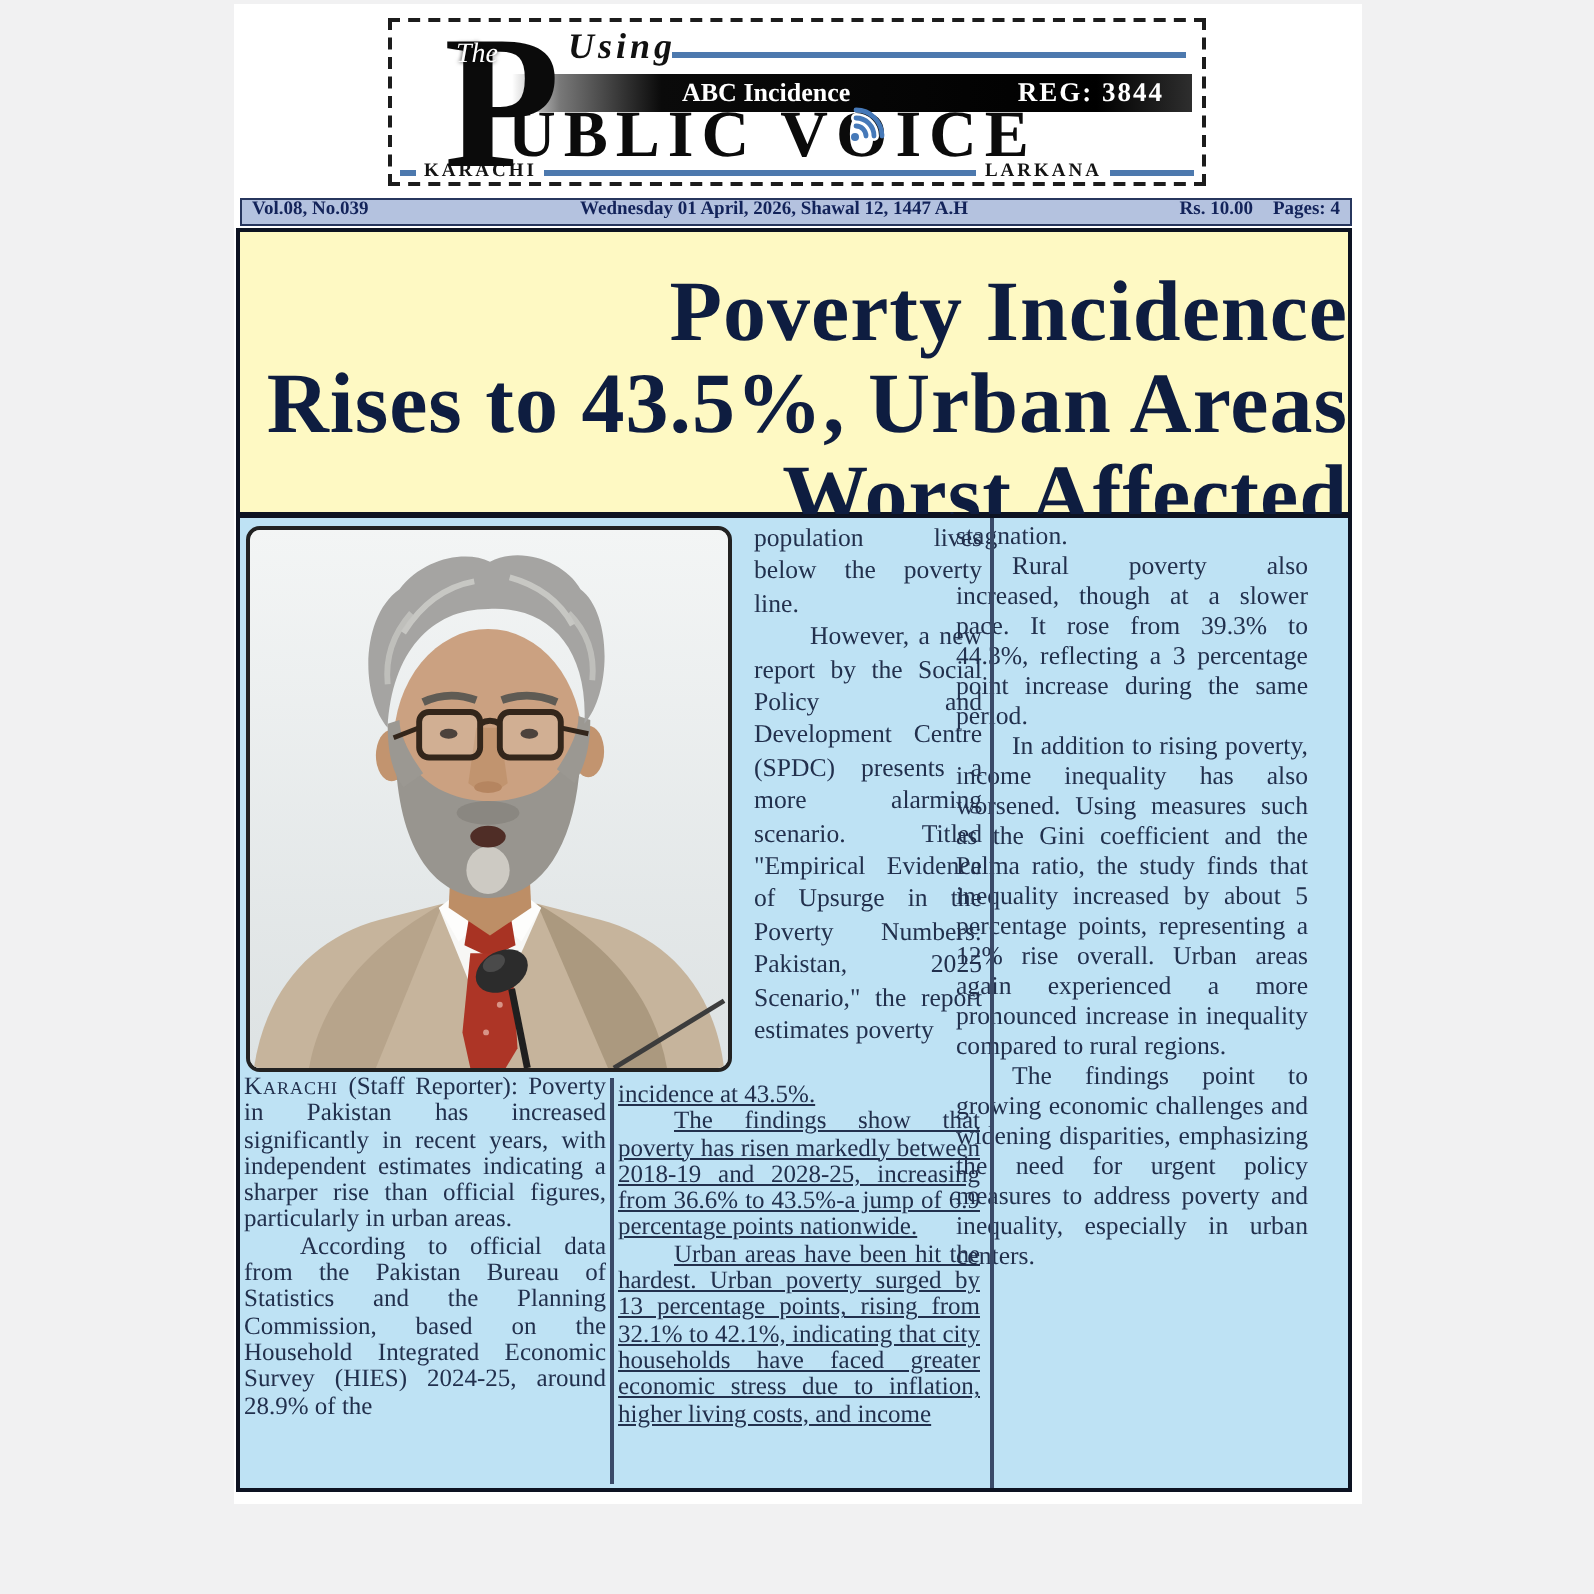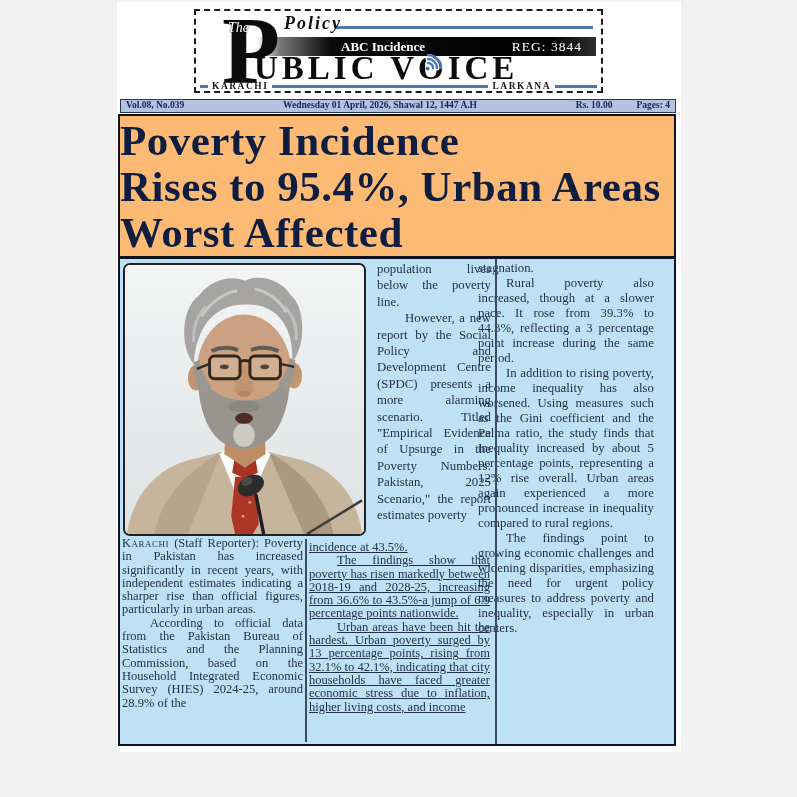--- a/index.html
+++ b/index.html
@@ -15,42 +15,42 @@
   .m-the{position:absolute;left:32px;top:9px;z-index:4;color:#fff;font-style:italic;
          font-weight:normal;font-size:14px;text-shadow:0 0 2px #000;}
   .m-daily{position:absolute;left:88px;top:2px;font-style:italic;font-weight:bold;
            font-size:18px;letter-spacing:2px;color:#111;z-index:2;}
   .m-topline{position:absolute;left:140px;top:15px;right:8px;height:3px;background:#4d79ae;}
   .m-bar{position:absolute;left:60px;top:26px;width:340px;height:19px;z-index:2;
          background:linear-gradient(90deg, rgba(10,10,10,0) 0%, rgba(10,10,10,.55) 7%, #0a0a0a 22%, #000 86%, #2e2e2e 100%);}
   .m-abc{position:absolute;left:25%;top:50%;transform:translateY(-52%);color:#fff;
          font-weight:bold;font-size:13px;white-space:nowrap;}
   .m-reg{position:absolute;right:14px;top:50%;transform:translateY(-52%);color:#fff;
-         font-weight:normal;font-size:13.5px;letter-spacing:1px;white-space:nowrap;}
+         font-weight:bold;font-size:13.5px;letter-spacing:1px;white-space:nowrap;}
   .m-title{position:absolute;left:58px;top:44px;width:345px;font-size:33px;line-height:26px;
            font-weight:bold;letter-spacing:4px;color:#0b0b0b;white-space:nowrap;z-index:2;}
   .voice-o{position:relative;display:inline-block;}
   .wifi{position:absolute;left:6px;top:-5px;z-index:5;}
   .m-cities{position:absolute;left:4px;right:4px;top:69px;height:12px;display:flex;
             align-items:center;z-index:2;}
   .m-cities .bline{height:3px;background:#4d79ae;}
   .bl-a{width:8px;} .bl-b{flex:1;} .bl-c{width:42px;}
   .m-city{font-size:9.5px;font-weight:bold;letter-spacing:1.5px;color:#141414;padding:0 4px;
           white-space:nowrap;}
 
   
   .infobar{position:absolute;left:3px;top:97px;width:556px;height:14px;background:#b4c2df;
            border:1px solid #27365e;display:flex;align-items:flex-start;justify-content:space-between;
            padding:0 5px;box-sizing:border-box;font-size:9.5px;font-weight:bold;color:#13235a;}
-  .infobar .right{display:flex;gap:24px;}
+  .infobar .right{display:flex;gap:10px;}
 
   
   .headline-box{position:absolute;left:1px;top:112px;width:558px;height:144px;
-                background:#fdba74;border:2px solid #0d1322;box-sizing:border-box;
-                text-align:left;padding-top:2px;}
+                background:#fef9c3;border:2px solid #0d1322;box-sizing:border-box;
+                text-align:right;padding-top:18px;}
   .headline-line{font-size:43px;line-height:46px;font-weight:bold;color:#0e1d40;
                  letter-spacing:.5px;}
 
   
   .body-box{position:absolute;left:1px;top:255px;width:558px;height:489px;background:#bee2f4;
             border:2px solid #0d1322;box-sizing:border-box;}
   .photo{position:absolute;left:3px;top:4px;width:243px;height:273px;border:2px solid #222;
          border-radius:7px;overflow:hidden;background:#e8ecec;box-sizing:border-box;}
   .photo svg{display:block;width:100%;height:100%;}
   .col{position:absolute;overflow:hidden;color:#22304d;text-align:justify;}
@@ -67,21 +67,21 @@
 </style>
 </head>
 <body>
 
 <div class="page">
   <div class="sheet">
 
     <div class="masthead">
       <span class="m-p">P</span>
       <span class="m-the">The</span>
-      <span class="m-daily">Policy</span>
+      <span class="m-daily">Using</span>
       <div class="m-topline"></div>
       <div class="m-bar">
         <span class="m-abc">ABC Incidence</span>
         <span class="m-reg">REG: 3844</span>
       </div>
       <div class="m-title">
         <span>UBLIC V</span><span class="voice-o"><span>O</span><svg class="wifi" width="22" height="22" viewBox="0 0 22 22">
             <g fill="none" stroke="#ffffff" stroke-width="5" stroke-linecap="round">
               <path d="M4,13 A5,5 0 0 1 9,18"></path>
               <path d="M4,9 A9,9 0 0 1 13,18"></path>
@@ -107,21 +107,21 @@
       <span>Vol.08,  No.039</span>
       <span>Wednesday 01 April, 2026, Shawal 12, 1447 A.H</span>
       <span class="right">
         <span>Rs. 10.00</span>
         <span>Pages: 4</span>
       </span>
     </div>
 
     <div class="headline-box">
       <div class="headline-line">Poverty Incidence</div>
-      <div class="headline-line">Rises to 95.4%, Urban Areas</div>
+      <div class="headline-line">Rises to 43.5%, Urban Areas</div>
       <div class="headline-line">Worst Affected</div>
     </div>
 
     <div class="body-box">
 
       <div class="photo">
         <svg viewBox="0 0 243 272" preserveAspectRatio="none">
           <defs>
             <linearGradient id="pbg" x1="0" y1="0" x2="0" y2="1">
               <stop offset="0" stop-color="#f3f5f5"></stop>

